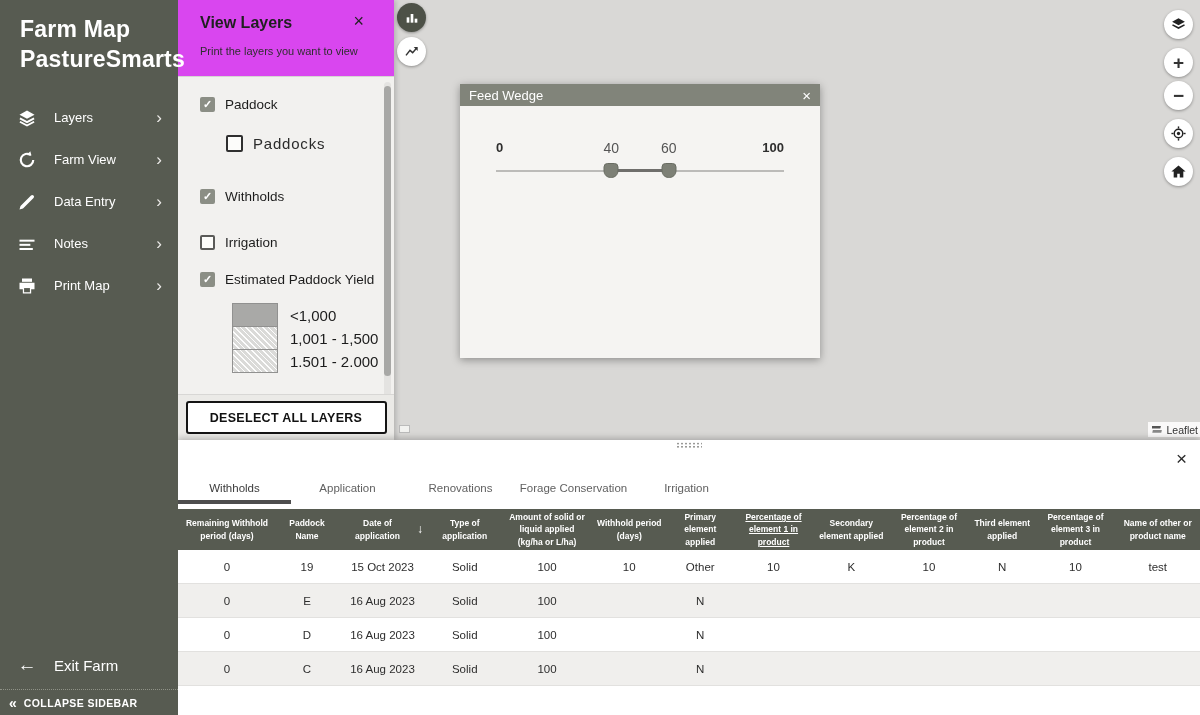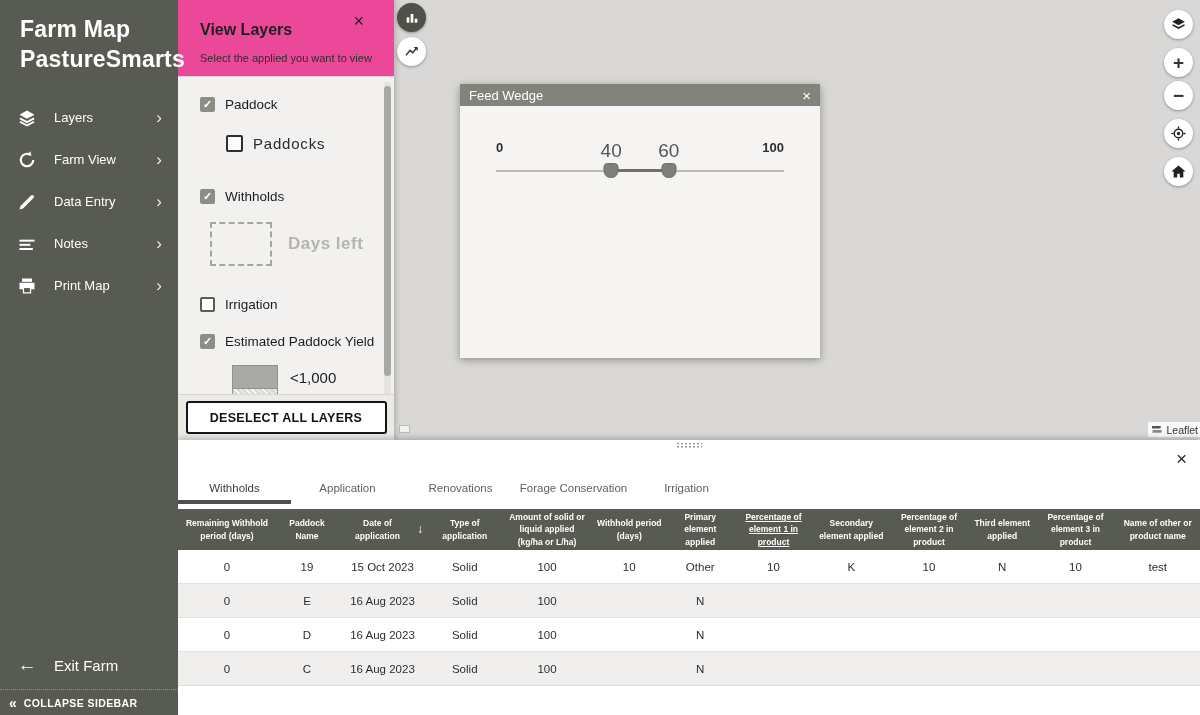--- a/index.html
+++ b/index.html
@@ -33,28 +33,28 @@
   .map-scale { position:absolute; left:221px; bottom:7px; width:11px; height:8px; background:#f2f2f0; border:1px solid #bbb; }
   .leaflet-attr { position:absolute; right:0; bottom:3px; height:15px; background:rgba(255,255,255,.85); display:flex; align-items:center; padding:0 2px 0 4px; font-size:10.5px; color:#333; gap:3px; }
 
   
   .feed-wedge { position:absolute; left:282px; top:84px; width:360px; height:274px; background:#f5f4f2; box-shadow:0 2px 8px rgba(0,0,0,.35); z-index:20; }
   .fw-header { height:22px; background:#81847a; color:#fff; display:flex; align-items:center; justify-content:space-between; padding:0 9px; font-size:13px; }
   .fw-close { font-size:15px; cursor:pointer; line-height:1; }
   .fw-slider { position:relative; margin:34px auto 0; width:288px; height:48px; }
   .fw-lab { position:absolute; top:0; font-size:13px; color:#555; }
   .fw-lab.end { font-weight:bold; color:#2e2e2e; }
-  .fw-val-label { position:absolute; top:0; font-size:19px; color:#555; transform:translateX(-50%); }
+  .fw-val-label { position:absolute; top:0; font-size:14px; color:#555; transform:translateX(-50%); }
   .fw-track { position:absolute; left:0; right:0; top:30px; height:2px; background:#bcbbb9; }
   .fw-range { position:absolute; top:29px; height:3px; background:#6f6e6c; }
   .fw-handle { position:absolute; top:23px; width:15px; height:15px; background:#7d8076; border:1px solid #696c62; border-radius:4px 4px 7px 7px; transform:translateX(-50%); cursor:pointer; }
 
   
   .layers-panel { position:absolute; left:178px; top:0; width:216px; height:440px; background:#f2f1ef; z-index:30; box-shadow:2px 0 5px rgba(0,0,0,.18); }
-  .lp-header { height:77px; background:#ec4899; border-bottom:1px solid #d6d5d3; position:relative; padding:21px 20px 0 22px; }
+  .lp-header { height:77px; background:#d946ef; border-bottom:1px solid #d6d5d3; position:relative; padding:14px 20px 0 22px; }
   .lp-title { font-size:16px; font-weight:bold; color:#1f1f1f; }
   .lp-close { position:absolute; right:30px; top:11px; font-size:18px; color:#222; cursor:pointer; }
   .lp-sub { margin-top:13px; font-size:11px; color:#2e2e2e; }
   .lp-list { position:absolute; top:78px; left:0; right:10px; bottom:0; overflow:hidden; padding-left:22px; }
   .lp-sb-track { position:absolute; top:82px; right:3px; width:7px; height:350px; background:#e4e3e1; border-radius:4px; }
   .lp-sb-thumb { position:absolute; top:86px; right:3px; width:7px; height:290px; background:#a8a8a6; border-radius:4px; cursor:pointer; }
   .layer-row { display:flex; align-items:center; }
   .cb { width:15px; height:15px; min-width:15px; border:2px solid #5a5a58; background:#fcfcfa; display:inline-flex; align-items:center; justify-content:center; border-radius:2px; cursor:pointer; }
   .cb.checked { background:#8b8e85; border-color:#8b8e85; }
   .cb.checked::after { content:"✓"; font-size:11px; font-weight:bold; color:#fff; }
@@ -174,39 +174,35 @@
       <div class="fw-handle" style="left: 40%;"></div>
       <div class="fw-handle" style="left: 60%;"></div>
     </div>
   </div>
 </div>
 
 <div class="layers-panel">
   <div class="lp-header">
     <div class="lp-title">View Layers</div>
     <span class="lp-close">×</span>
-    <div class="lp-sub">Select the applied you want to view</div>
+    <div class="lp-sub">Print the layers you want to view</div>
   </div>
 
   <div class="lp-list">
     <div class="layer-row row-paddock">
       <span class="cb checked"></span>
       <span class="layer-label">Paddock</span>
     </div>
     <div class="layer-row row-paddocks">
       <span class="cb cb-lg"></span>
       <span class="layer-label map-font">Paddocks</span>
     </div>
     <div class="layer-row row-withholds">
       <span class="cb checked"></span>
       <span class="layer-label">Withholds</span>
-    </div>
-    <div class="days-left-block">
-      <span class="dash-box"></span>
-      <span class="days-left-label">Days left</span>
     </div>
     <div class="layer-row row-irrigation">
       <span class="cb"></span>
       <span class="layer-label">Irrigation</span>
     </div>
     <div class="layer-row row-yield">
       <span class="cb checked"></span>
       <span class="layer-label">Estimated Paddock Yield</span>
     </div>
     <div class="yield-legend">

